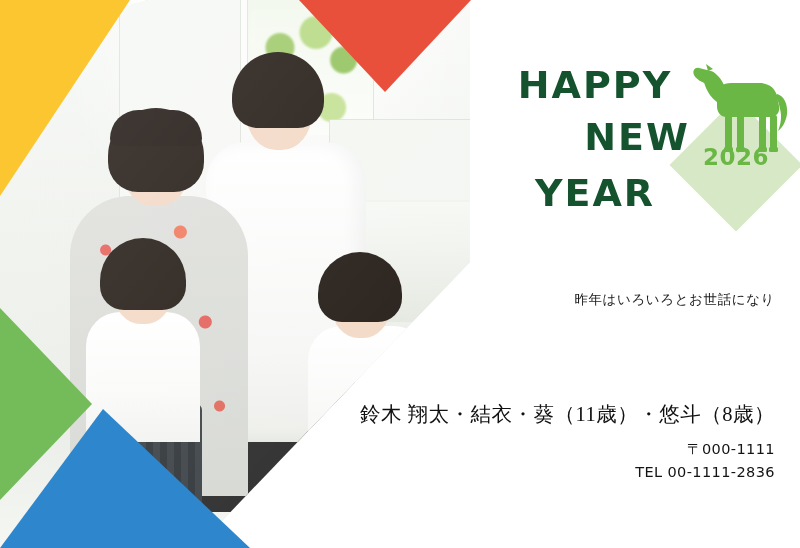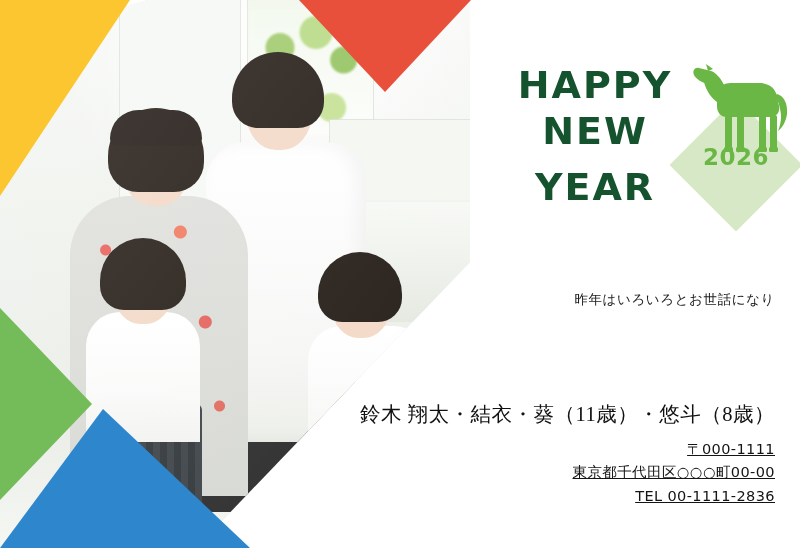--- a/index.html
+++ b/index.html
@@ -216,21 +216,21 @@
     line-height: 1.0;
   }
   .greet-line {
     display: block;
     font-size: 38px;
     font-family: "DejaVu Sans", sans-serif;
     font-weight: 700;
     color: #14532d;
   }
   #greet-happy { font-size: 38px; }
-  #greet-new   { font-size: 38px; margin-top: 8px; }
+  #greet-new   { font-size: 38px; margin-top: 14px; text-align: right; }
   #greet-year  { font-size: 38px; margin-top: 18px; }
 
   
   #zodiac-block {
     position: absolute;
     left: 205px; top: 62px;
     width: 120px; height: 130px;
   }
   #year-diamond {
     position: absolute;
@@ -286,21 +286,21 @@
   #address-block {
     position: absolute;
     right: 25px; top: 438px;
     text-align: right;
     color: #141414;
     font-family: "DejaVu Sans", sans-serif;
     font-size: 14.5px;
     line-height: 1.62;
     letter-spacing: 0.4px;
   }
-  #address-block div { white-space: nowrap; text-decoration: underline; }
+  #address-block div { white-space: nowrap; }
 </style>
 </head>
 <body>
 
 <div id="card">
 
   <div id="photo-area">
     <div class="photo-canvas">
       <div class="win-frame win-a"></div>
       <div class="win-frame win-b"></div>
@@ -394,18 +394,17 @@
     </div>
 
     <div id="message-block">
       <div>昨年はいろいろとお世話になり</div>
     </div>
 
     <div id="name-line">鈴木 翔太・結衣・葵（11歳）・悠斗（8歳）</div>
 
     <div id="address-block">
       <div>〒000-1111</div>
-      <div>東京都千代田区○○○町00-00</div>
       <div>TEL 00-1111-2836</div>
     </div>
 
   </div>
 </div>
 
 </body></html>

